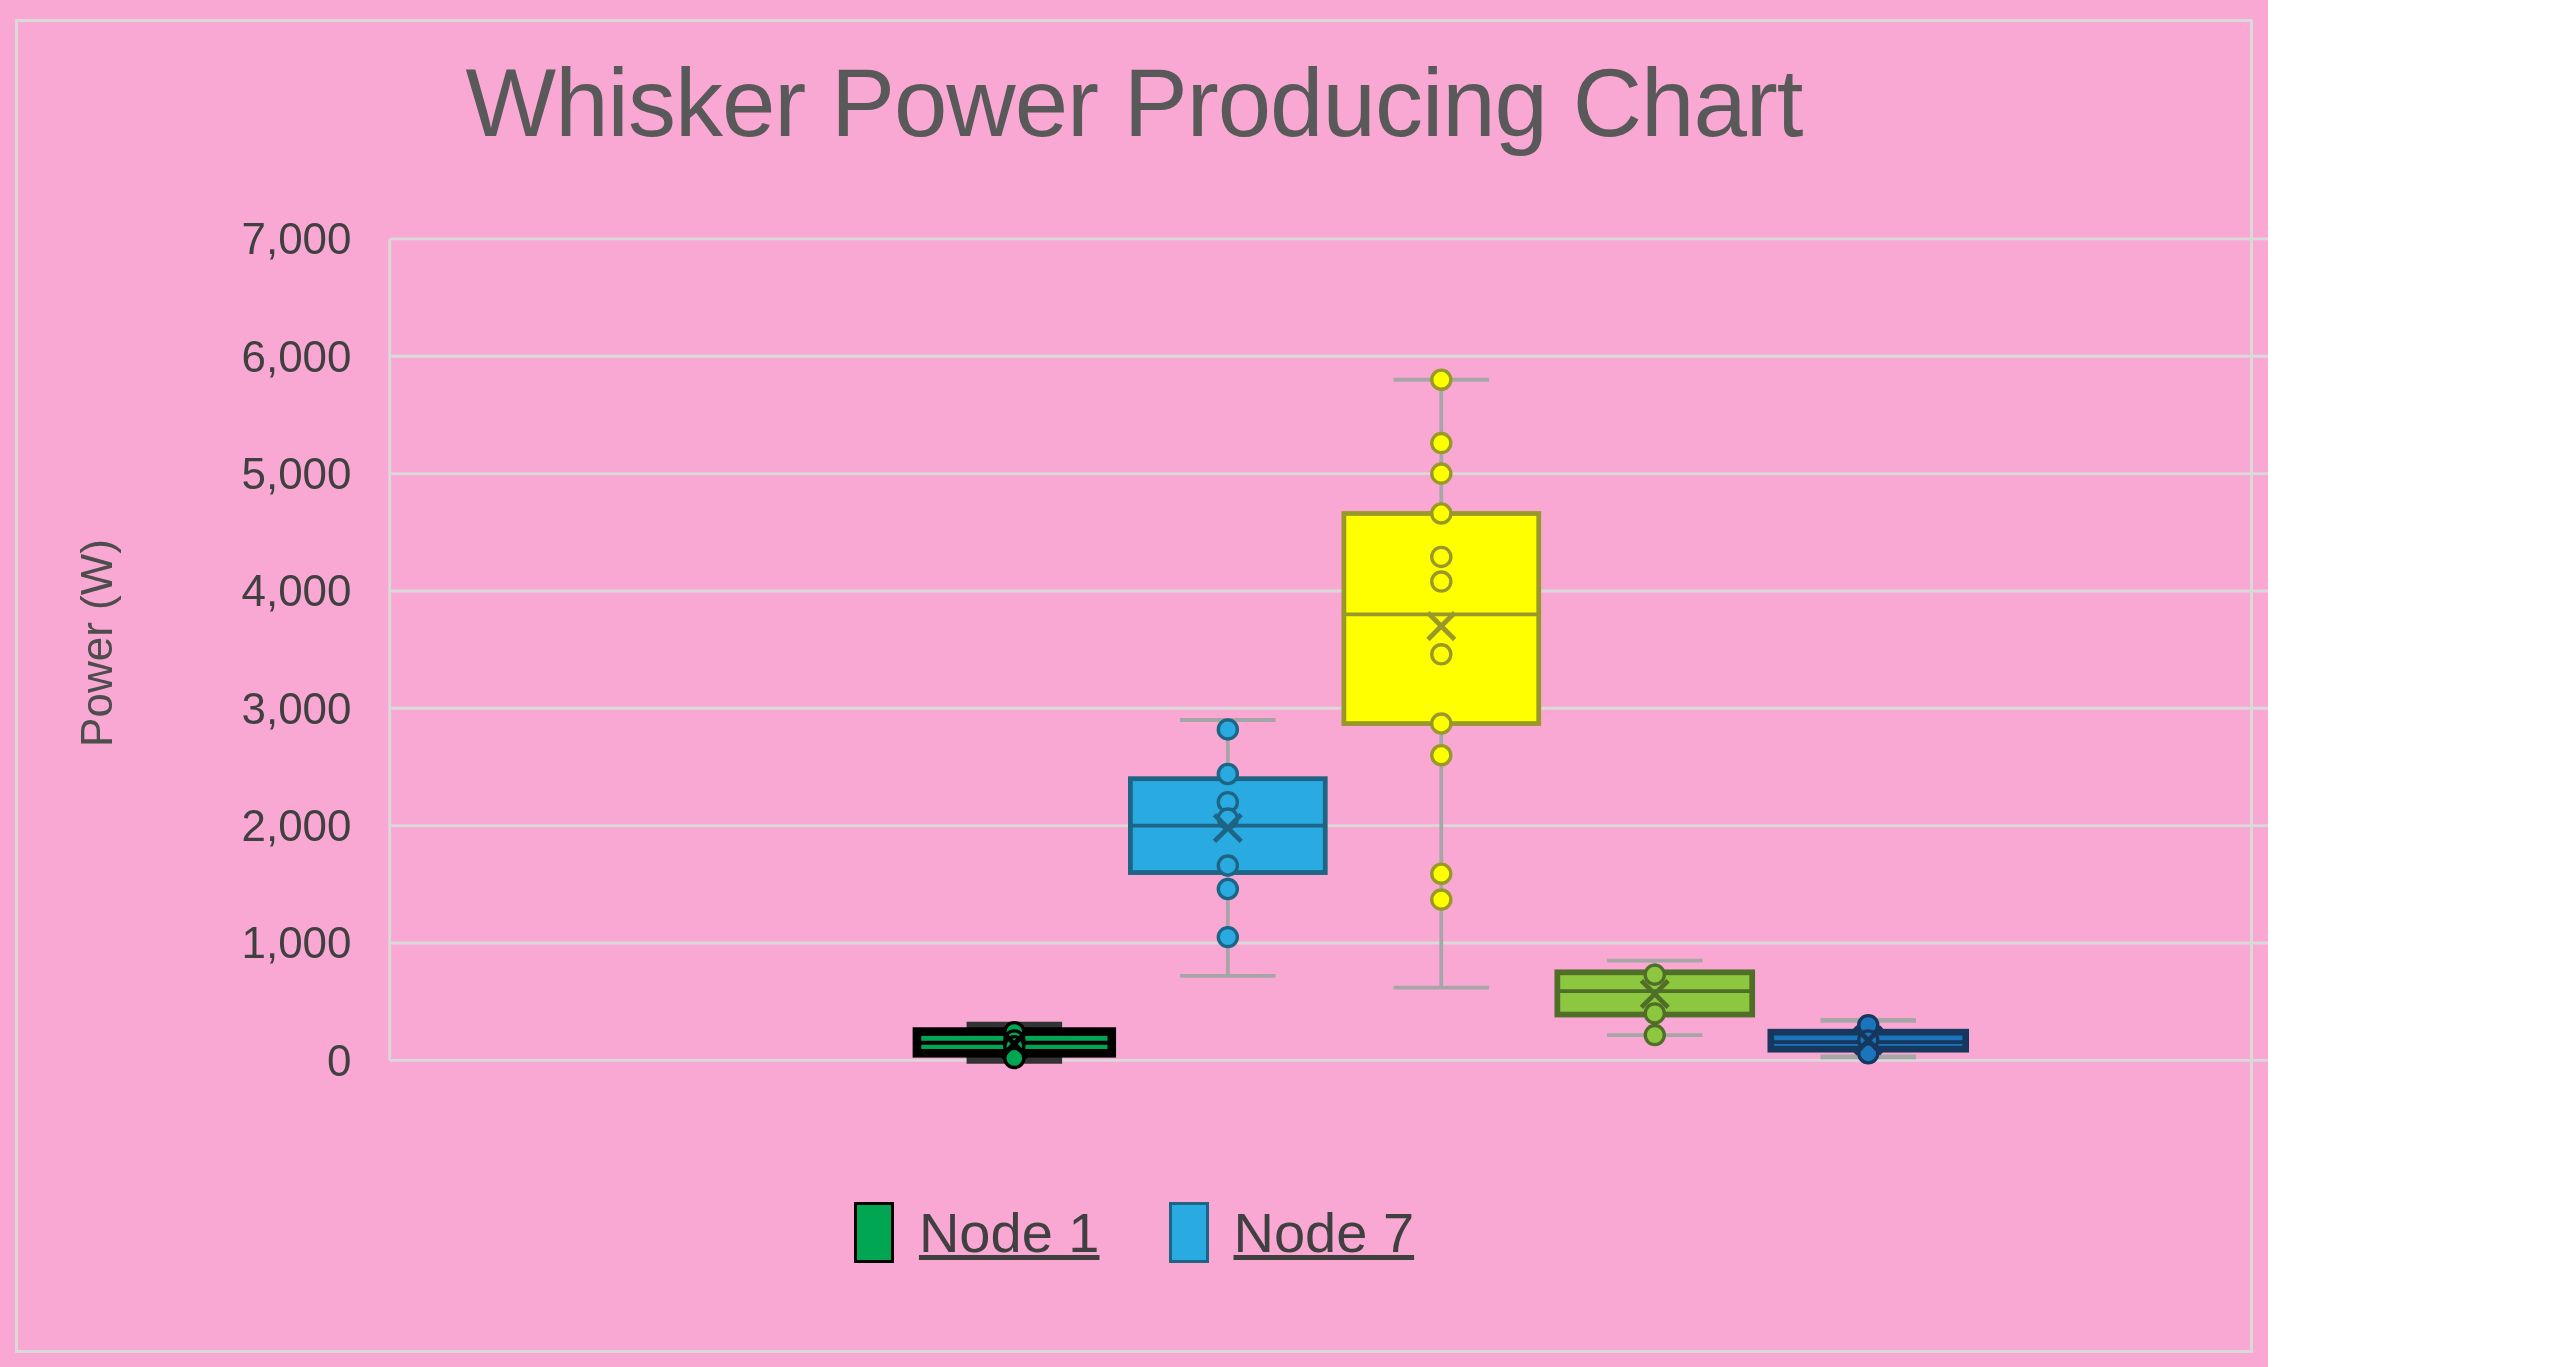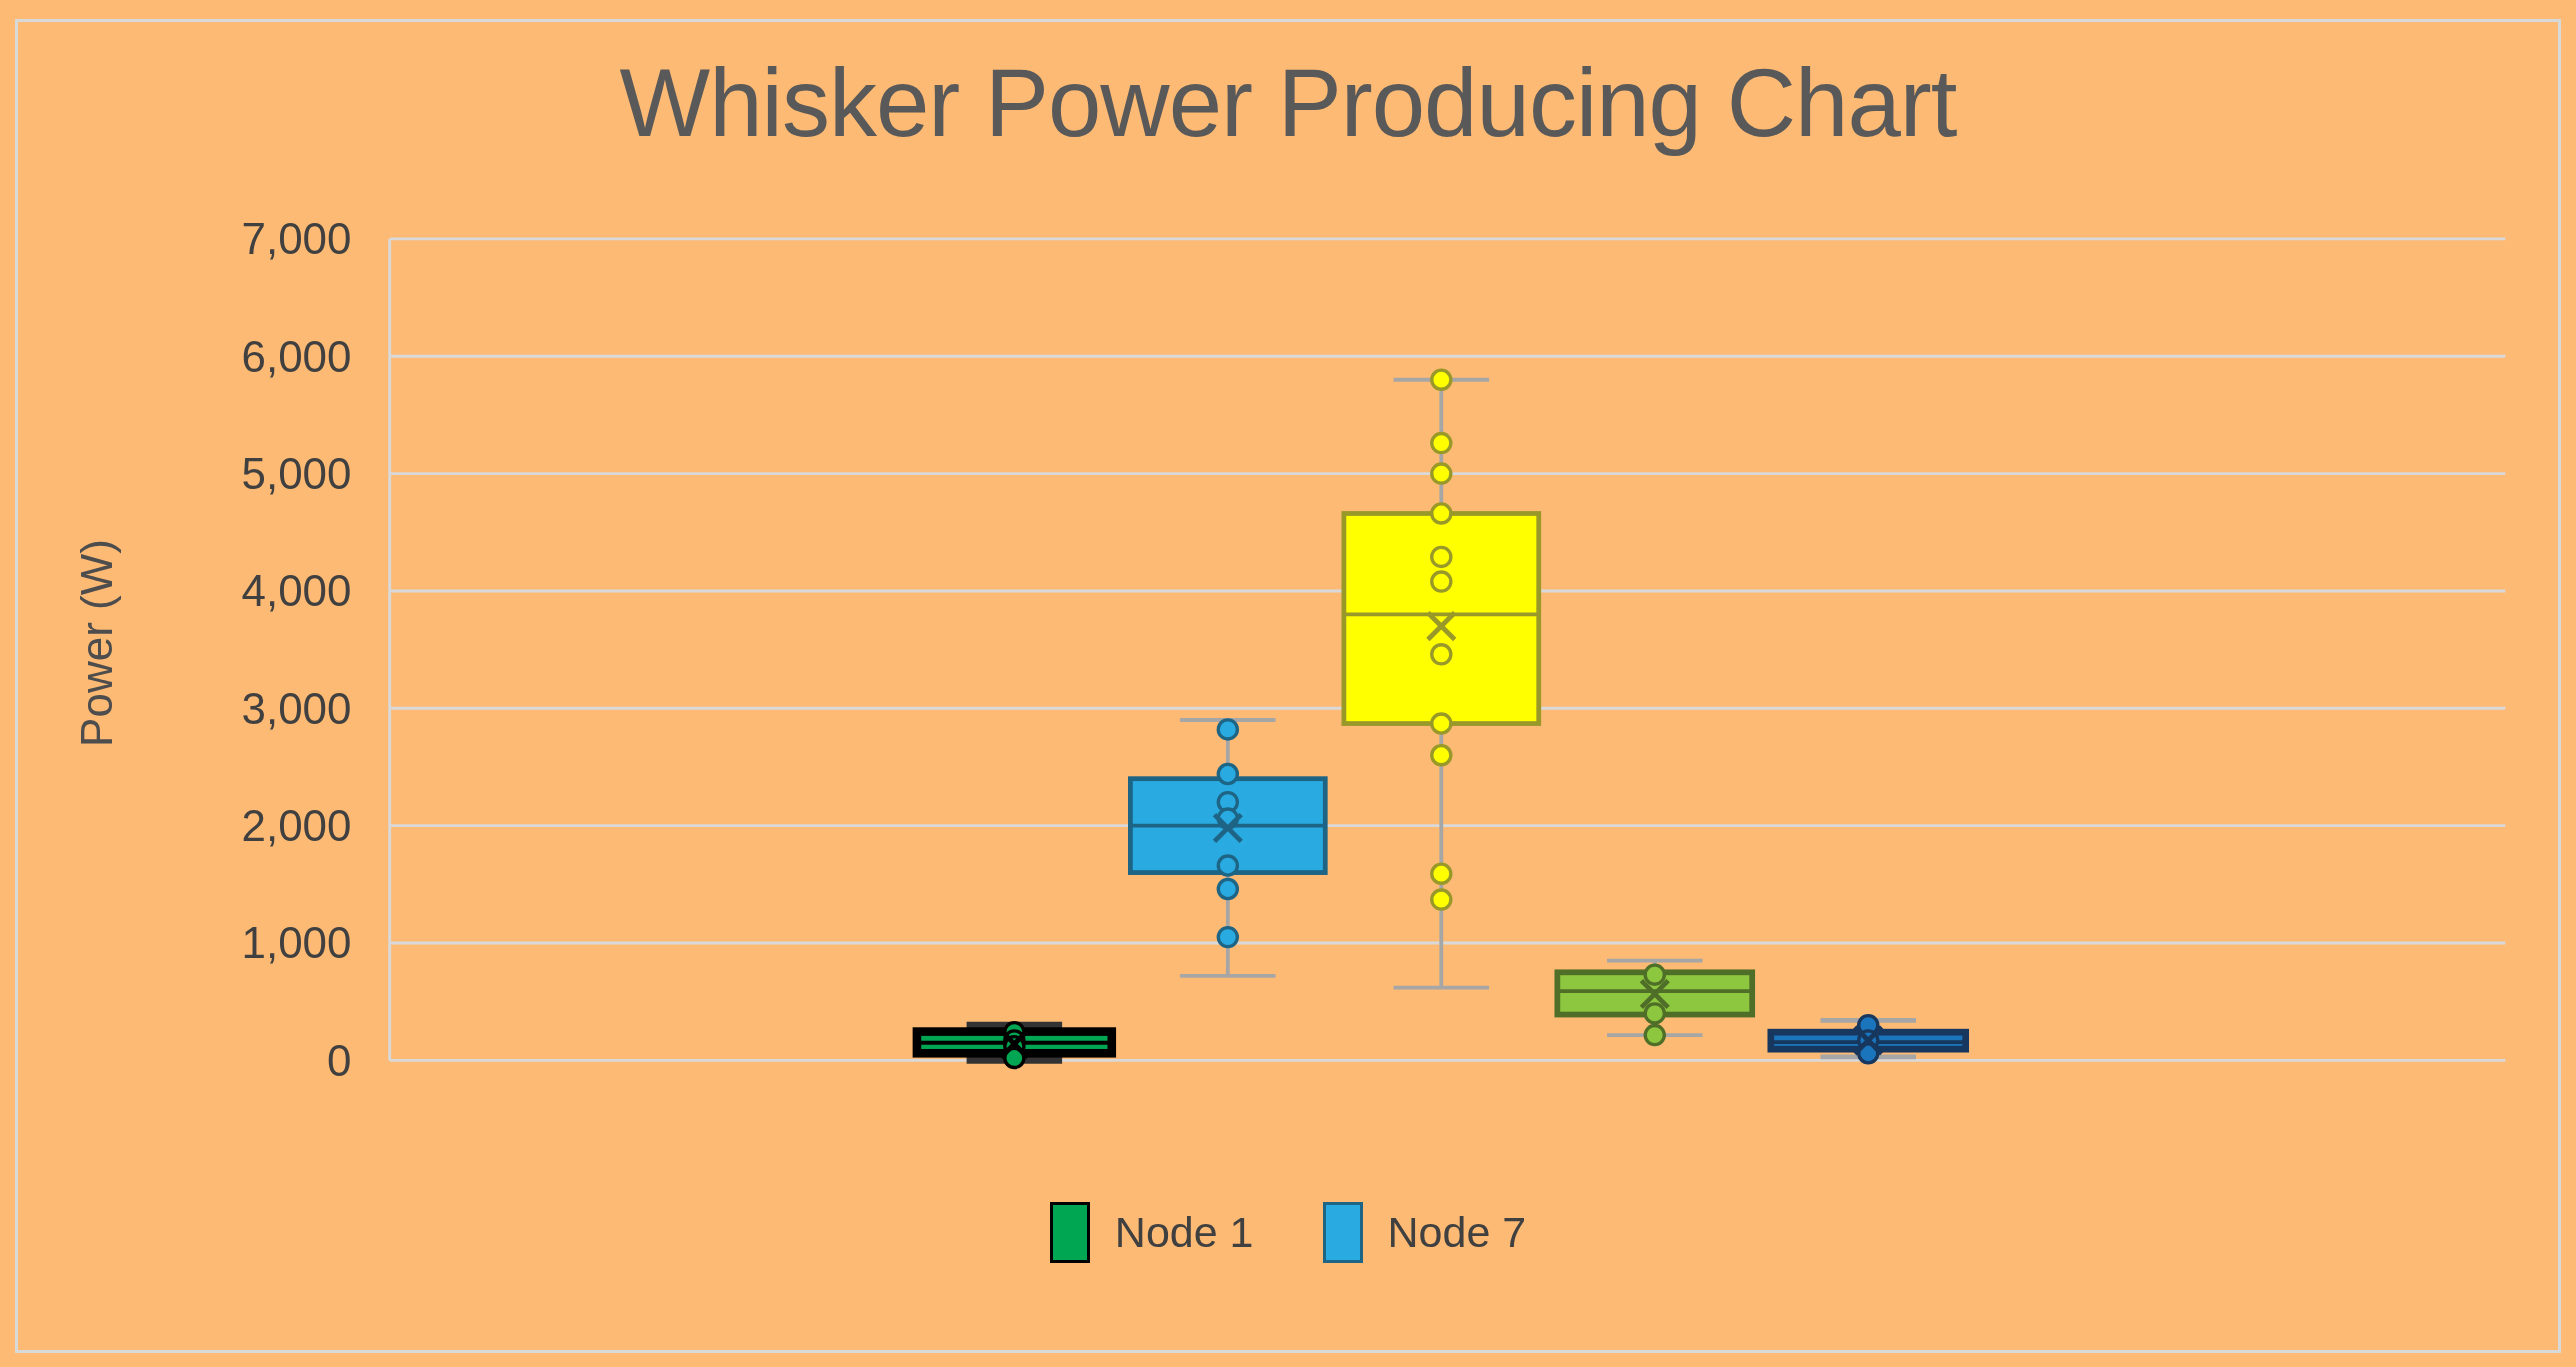--- a/index.html
+++ b/index.html
@@ -1,19 +1,19 @@
 <!DOCTYPE html>
 <html><head>
 <meta charset="utf-8">
 <style>
   html,body{margin:0;padding:0;background:#ffffff;}
   .page{
     position:relative;
-    width:2576px;height:1368px;
-    background:#fdba74;
+    width:2268px;height:1368px;
+    background:#f9a8d4;
     font-family:"Liberation Sans",sans-serif;
     overflow:hidden;
   }
   .frame{
     position:absolute;left:15.3px;top:19px;right:15.3px;bottom:15.3px;
     border:3.8px solid #d9d9d9;
   }
   .chart-title{
     position:absolute;top:50px;left:0;width:100%;
     text-align:center;
@@ -28,21 +28,21 @@
     font-size:44px;color:#4d4d4d;white-space:nowrap;
   }
   .plot-svg{position:absolute;left:0;top:0;width:2576px;height:1368px;}
   .legend{
     position:absolute;left:0;top:1186px;width:100%;height:92px;
     display:flex;align-items:center;justify-content:center;
     gap:69px;
   }
   .legend-item{display:flex;align-items:center;gap:25px;}
   .legend-swatch{display:inline-block;width:40px;height:61px;box-sizing:border-box;}
-  .legend-label{font-size:43px;color:#404040;white-space:nowrap;}
+  .legend-label{font-size:56px;color:#404040;white-space:nowrap;text-decoration:underline;}
 </style>
 </head>
 <body>
 
 <div class="page">
   <div class="frame"></div>
 
   <div class="chart-title">Whisker Power Producing Chart</div>
 
   <div class="y-axis-title">Power (W)</div>

